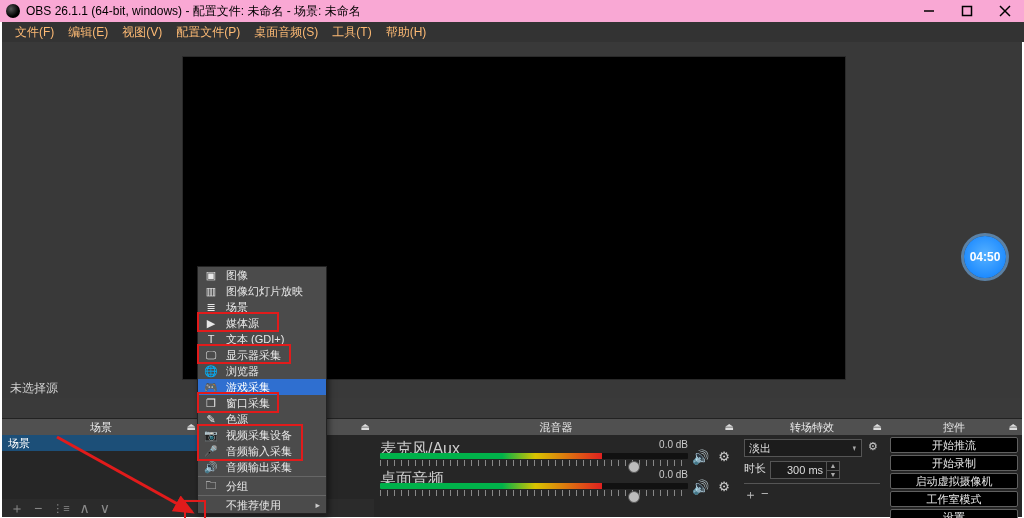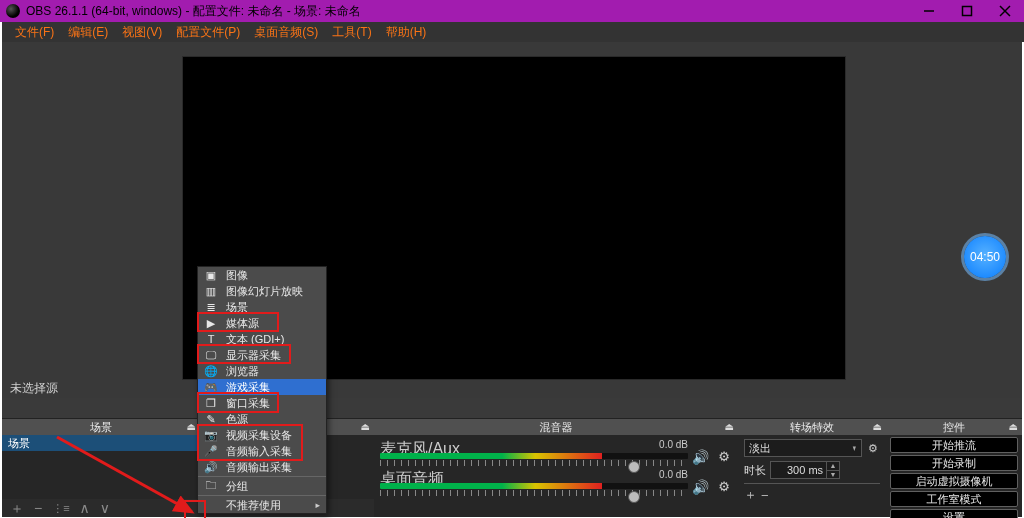--- a/index.html
+++ b/index.html
@@ -1,39 +1,39 @@
 <!DOCTYPE html>
 <html><head>
 <meta charset="utf-8">
 <style>
   html,body{margin:0;padding:0;width:1024px;height:518px;background:#ffffff;font-family:"Microsoft YaHei","Segoe UI",Arial,sans-serif;font-size:12px;color:#e0e0e0;overflow:hidden;user-select:none}
   .window{position:absolute;left:0;top:0;width:1024px;height:518px;background:#ffffff}
 
   
-  .titlebar{position:absolute;left:0;top:0;width:1024px;height:22px;background:#a21caf;color:#000;display:flex;align-items:center}
+  .titlebar{position:absolute;left:0;top:0;width:1024px;height:22px;background:#f9a8d4;color:#000;display:flex;align-items:center}
   .titlebar .tb-icon{width:14px;height:14px;border-radius:50%;background:radial-gradient(circle at 35% 35%,#555 0%,#000 60%);margin:0 6px}
   .titlebar .tb-title{flex:0 0 auto;color:#000;font-size:12px}
   .titlebar .tb-space{flex:1 1 auto}
   .titlebar .tb-btn{width:38px;height:22px;display:flex;align-items:center;justify-content:center;color:#000;font-size:14px}
   .titlebar .tb-btn svg{display:block}
 
   
   .client{position:absolute;left:2px;top:22px;width:1020px;height:494px;background:#3a3a3a}
 
   
   .menubar{position:absolute;left:0;top:0;width:100%;height:20px;background:#333;display:flex;align-items:stretch;padding-left:6px}
-  .menubar .mi{height:20px;line-height:20px;padding:0 7px;color:#f97316;font-size:12px}
+  .menubar .mi{height:20px;line-height:20px;padding:0 7px;color:#fdba74;font-size:12px}
 
   
   .preview-wrap{position:absolute;left:0;top:20px;width:1020px;height:356px;background:#393939}
   .preview-black{position:absolute;left:180px;top:14px;width:664px;height:324px;background:#000;box-shadow:0 0 0 1px #2a2a2a inset}
   .no-source-lbl{position:absolute;left:8px;top:338px;color:#d0d0d0;font-size:12px}
 
   
-  .timer-badge{position:absolute;right:16px;bottom:120px;width:42px;height:42px;border-radius:50%;background:radial-gradient(circle at 50% 45%,#56b1ff 0%,#1f8cff 70%,#1676e0 100%);box-shadow:0 0 0 3px rgba(120,190,255,.55);display:flex;align-items:center;justify-content:center;color:#fff;font-weight:normal;font-size:12px}
+  .timer-badge{position:absolute;right:16px;bottom:120px;width:42px;height:42px;border-radius:50%;background:radial-gradient(circle at 50% 45%,#56b1ff 0%,#1f8cff 70%,#1676e0 100%);box-shadow:0 0 0 3px rgba(120,190,255,.55);display:flex;align-items:center;justify-content:center;color:#fff;font-weight:bold;font-size:12px}
 
   
   .dock{position:absolute;background:#2f2f2f;border-top:1px solid #222}
   .dock .hdr{height:16px;background:#505050;display:flex;align-items:center;justify-content:center;position:relative;font-size:11px;color:#e8e8e8}
   .dock .hdr .ej{position:absolute;right:4px;top:2px;color:#ddd;font-size:10px}
   .dock .body{position:absolute;left:0;top:16px;right:0;bottom:0;background:#262626}
 
   .d-scenes{left:0;top:396px;width:198px;height:98px}
   .d-sources{left:198px;top:396px;width:174px;height:98px}
   .d-mixer {left:372px;top:396px;width:364px;height:98px}
@@ -52,21 +52,21 @@
   .mix-ch .db{position:absolute;right:44px;top:0;font-size:10px;color:#ccc}
   .mix-ch .meter{position:absolute;left:0;top:14px;right:44px;height:6px;background:#111;border-radius:1px;overflow:hidden}
   .mix-ch .meter .lvl{position:absolute;left:0;top:0;bottom:0;background:linear-gradient(90deg,#00b14a 0%,#00b14a 55%,#d9c400 70%,#e02020 100%)}
   .mix-ch .ticks{position:absolute;left:0;top:21px;right:44px;height:6px;background-image:repeating-linear-gradient(90deg,#888 0,#888 1px,transparent 1px,transparent 7px)}
   .mix-ch .knob{position:absolute;left:0;top:22px;width:10px;height:10px;border-radius:50%;background:#bbb;border:1px solid #555}
   .mix-ch .spk{position:absolute;right:22px;top:10px;color:#ddd;font-size:14px}
   .mix-ch .gear{position:absolute;right:2px;top:10px;color:#ccc;font-size:13px}
 
   
   .trans-body{padding:4px 6px;font-size:11px;color:#ddd}
-  .trow{display:flex;align-items:center;gap:4px;margin-bottom:4px}
+  .trow{display:flex;gap:4px;margin-bottom:4px}
   .combo{flex:1;height:16px;background:#1c1c1c;border:1px solid #555;display:flex;align-items:center;justify-content:space-between;padding:0 4px}
   .combo .cv{font-size:11px}
   .combo .car{font-size:9px;color:#aaa}
   .cfg{width:14px;height:14px;display:flex;align-items:center;justify-content:center;color:#ccc}
   .spin{width:52px;height:16px;background:#1c1c1c;border:1px solid #555;display:flex;align-items:center;padding-left:16px;font-size:11px}
   .spin-btns{width:12px;height:16px;border-left:1px solid #555;margin-left:auto;display:flex;flex-direction:column}
   .spin-btns div{flex:1;border-bottom:1px solid #555;font-size:7px;line-height:7px;text-align:center;color:#aaa}
   .spin-btns div:last-child{border:none}
   .h-sep{height:1px;background:#555;margin:2px 0}
   .pm{font-size:13px;color:#bbb}

